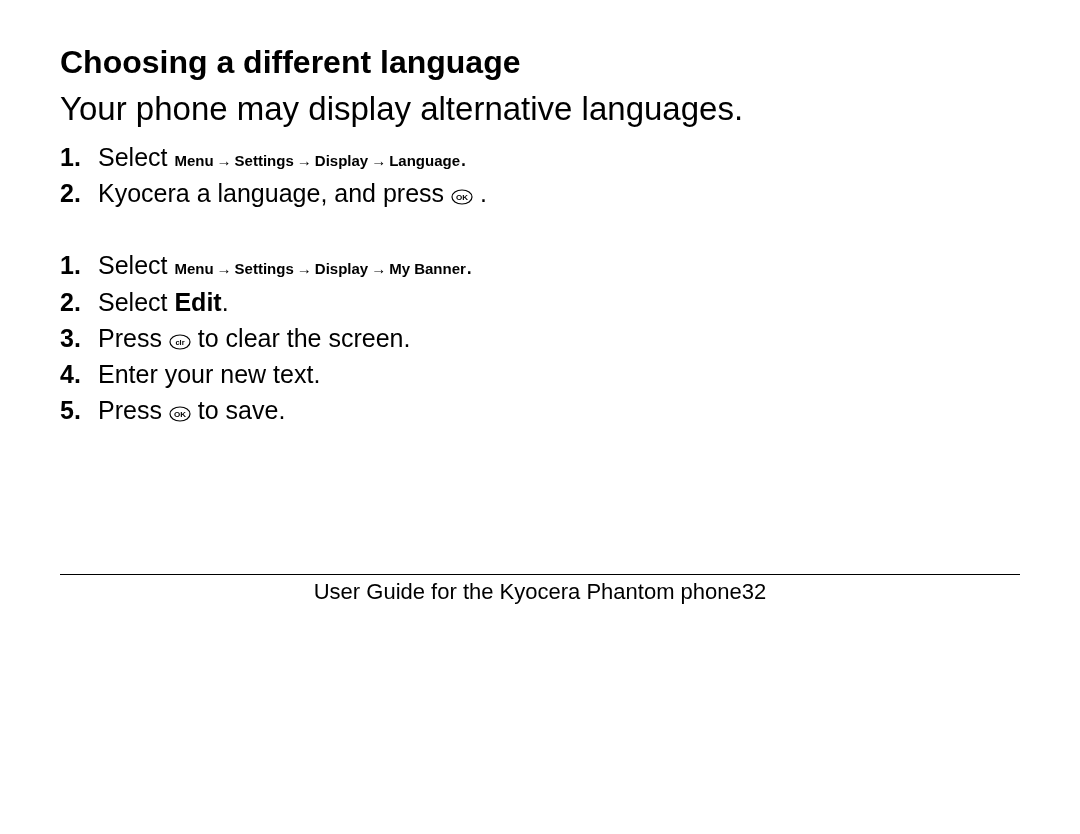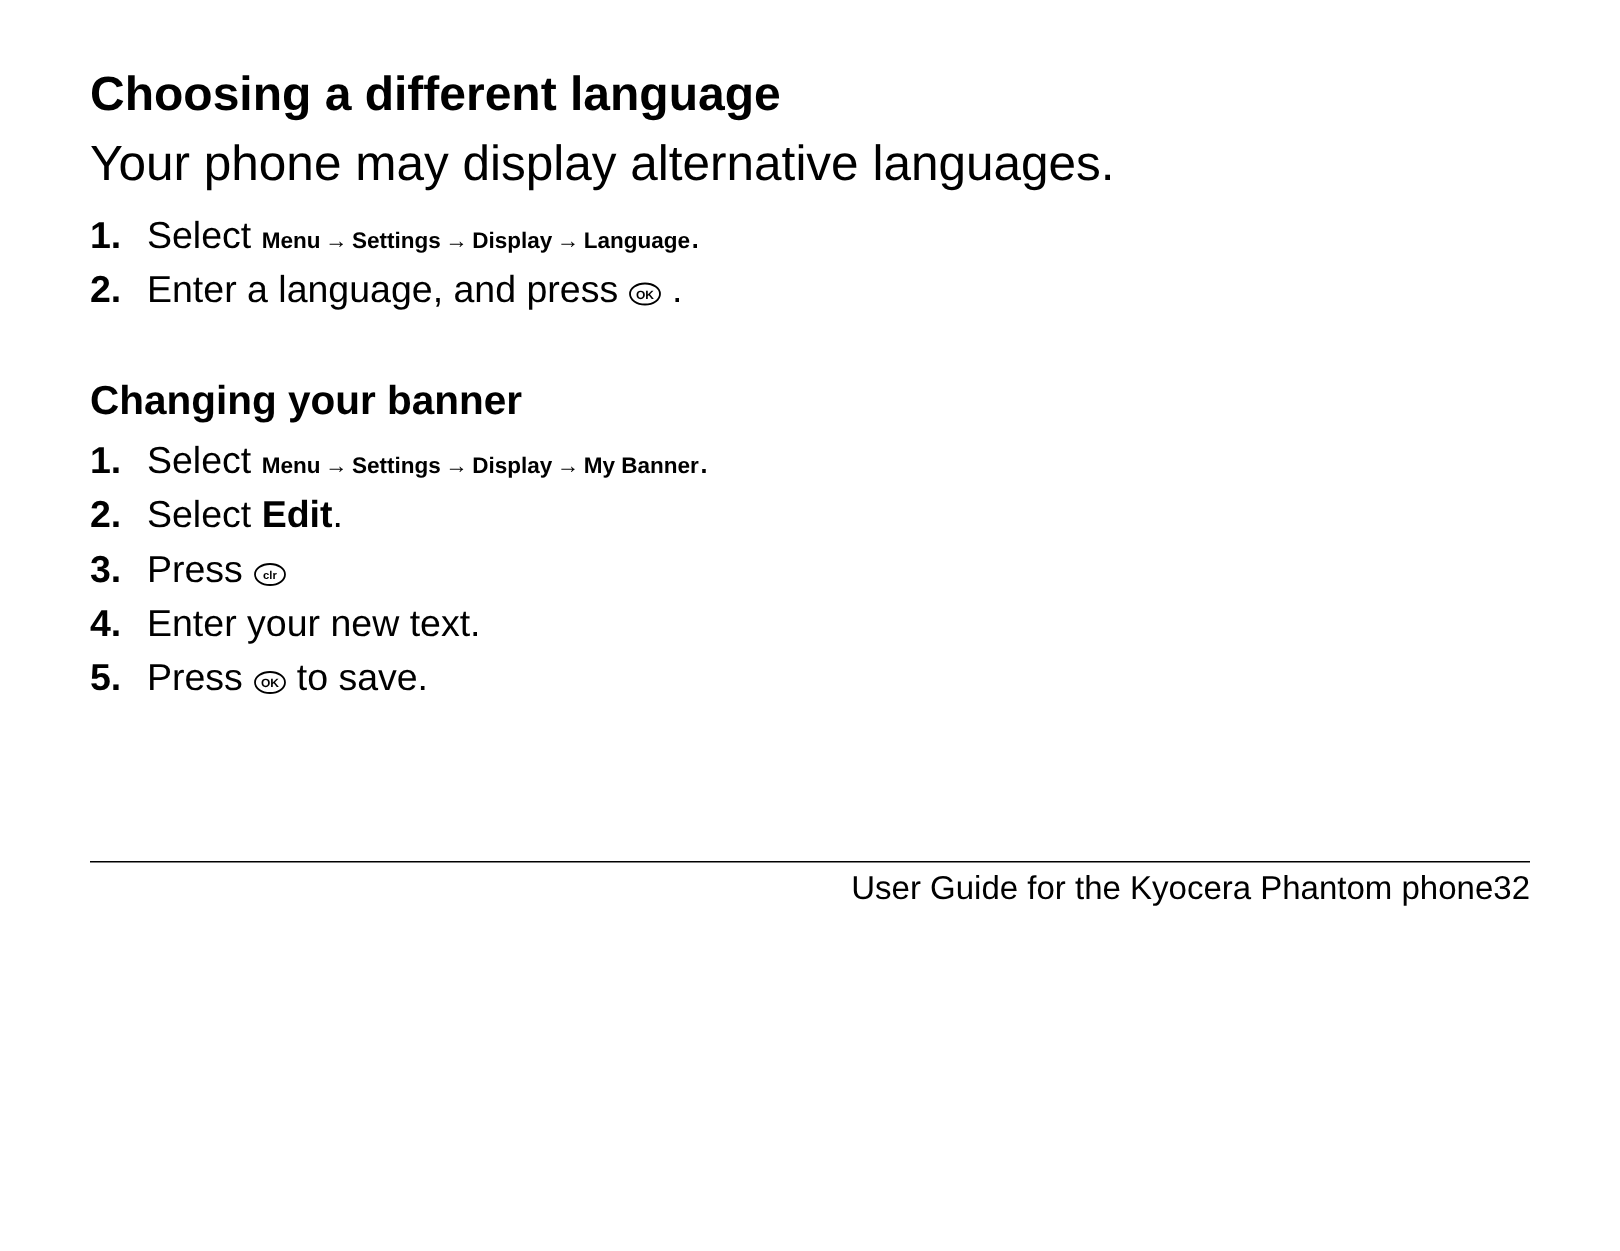--- a/index.html
+++ b/index.html
@@ -68,64 +68,63 @@
     right: 60px;
     bottom: 32px;
   }
   .footer-rule {
     border: none;
     border-top: 1px solid #000;
     margin: 0 0 4px 0;
   }
   .footer-line {
     display: flex;
-    justify-content: flex-end;
+    justify-content: center;
     font-size: 22px;
   }
   .sec-gap { height: 18px; }
 </style>
 </head>
 <body>
 
 <div class="page">
 
   <h2 class="section">Choosing a different language</h2>
   <p class="body">Your phone may display alternative languages.</p>
   <ol class="steps">
     <li>
       <span class="num">1.</span>
       <span>Select </span><span class="nav-step"><span>Menu</span><span class="arrow">→</span><span>Settings</span><span class="arrow">→</span><span>Display</span><span class="arrow">→</span><span>Language</span></span><span>.</span>
     </li>
     <li>
       <span class="num">2.</span>
-      <span>Enter a language, and press </span><span class="icon"><svg width="22" height="16" viewBox="0 0 22 16">
+      <span>Kyocera a language, and press </span><span class="icon"><svg width="22" height="16" viewBox="0 0 22 16">
             <ellipse cx="11" cy="8" rx="10" ry="7" fill="none" stroke="#000" stroke-width="1.2"></ellipse>
             <text x="11" y="11" text-anchor="middle" font-family="Arial" font-size="8" font-weight="bold">OK</text>
           </svg></span><span> .</span>
     </li>
   </ol>
 
   <div class="sec-gap"></div>
 
-  <h3 class="subsection">Changing your banner</h3>
   <ol class="steps">
     <li>
       <span class="num">1.</span>
       <span>Select </span><span class="nav-step"><span>Menu</span><span class="arrow">→</span><span>Settings</span><span class="arrow">→</span><span>Display</span><span class="arrow">→</span><span>My Banner</span></span><span>.</span>
     </li>
     <li>
       <span class="num">2.</span>
       <span>Select </span><span class="bold">Edit</span><span>.</span>
     </li>
     <li>
       <span class="num">3.</span>
       <span>Press </span><span class="icon"><svg width="22" height="16" viewBox="0 0 22 16">
             <ellipse cx="11" cy="8" rx="10" ry="7" fill="none" stroke="#000" stroke-width="1.2"></ellipse>
             <text x="11" y="11" text-anchor="middle" font-family="Arial" font-size="7.5" font-weight="bold">clr</text>
-          </svg></span>
+          </svg></span><span> to clear the screen.</span>
     </li>
     <li>
       <span class="num">4.</span>
       <span>Enter your new text.</span>
     </li>
     <li>
       <span class="num">5.</span>
       <span>Press </span><span class="icon"><svg width="22" height="16" viewBox="0 0 22 16">
             <ellipse cx="11" cy="8" rx="10" ry="7" fill="none" stroke="#000" stroke-width="1.2"></ellipse>
             <text x="11" y="11" text-anchor="middle" font-family="Arial" font-size="8" font-weight="bold">OK</text>

